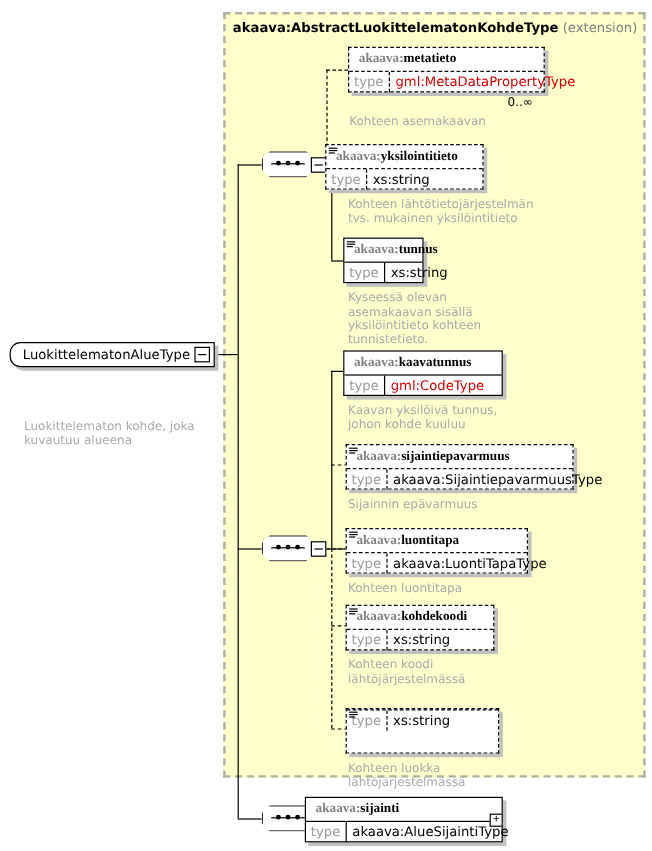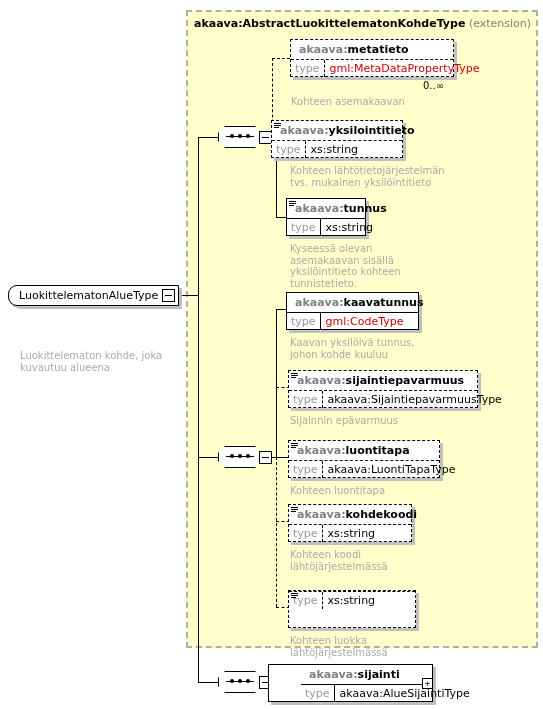--- a/index.html
+++ b/index.html
@@ -34,20 +34,21 @@
     border:1px solid #000000;
     box-shadow:3px 3px 0 0 #C0C0C0;
   }
   .node.opt{border:1px dashed #000000;}
   .node .nm{
     height:19px;line-height:19px;
     padding-left:8px;padding-right:6px;
     font-size:11px;white-space:nowrap;
     box-sizing:border-box;
     position:relative;
+    font-family:Liberation Serif, serif;
   }
   .node .nm .ns{color:#808080;font-weight:bold;}
   .node .nm .lb{color:#000000;font-weight:bold;}
   .node .ty{
     height:18px;line-height:18px;
     font-size:11px;white-space:nowrap;
     border-top:1px solid #000000;
     box-sizing:border-box;
     display:flex;align-items:stretch;
   }
@@ -235,21 +236,21 @@
       <span class="ns">akaava:</span><span class="lb">yksilointitieto</span>
     </div>
     <div class="ty">
       <span class="k">type</span>
       <span class="v">xs:string</span>
     </div>
   </div>
   <div class="doc" style="left:290px;top:165px;">Kohteen lähtötietojärjestelmän
 tvs. mukainen yksilöintitieto</div>
 
-  <div class="node" style="left:286px;top:198px;width:80px;height:38px;">
+  <div class="node" style="left:286px;top:198px;width:67px;height:38px;">
     <span class="glyph">
         <i></i>
         <i></i>
         <i></i>
       </span>
     <div class="nm">
       <span class="ns">akaava:</span><span class="lb">tunnus</span>
     </div>
     <div class="ty">
       <span class="k">type</span>
@@ -329,21 +330,21 @@
         <i></i>
       </span>
     <div class="ty">
       <span class="k">type</span>
       <span class="v">xs:string</span>
     </div>
   </div>
   <div class="doc" style="left:290px;top:635px;">Kohteen luokka
 lähtöjärjestelmässä</div>
 
-  <div class="node" style="left:268px;top:664px;width:165px;height:38px;padding-left:32px;">
+  <div class="node" style="left:254px;top:664px;width:165px;height:38px;">
     <div class="nm">
       <span class="ns">akaava:</span><span class="lb">sijainti</span>
     </div>
     <div class="ty">
       <span class="k">type</span>
       <span class="v">akaava:AlueSijaintiType</span>
     </div>
     <span class="plus" style="right:-1px;top:13px;">+</span>
   </div>
 

